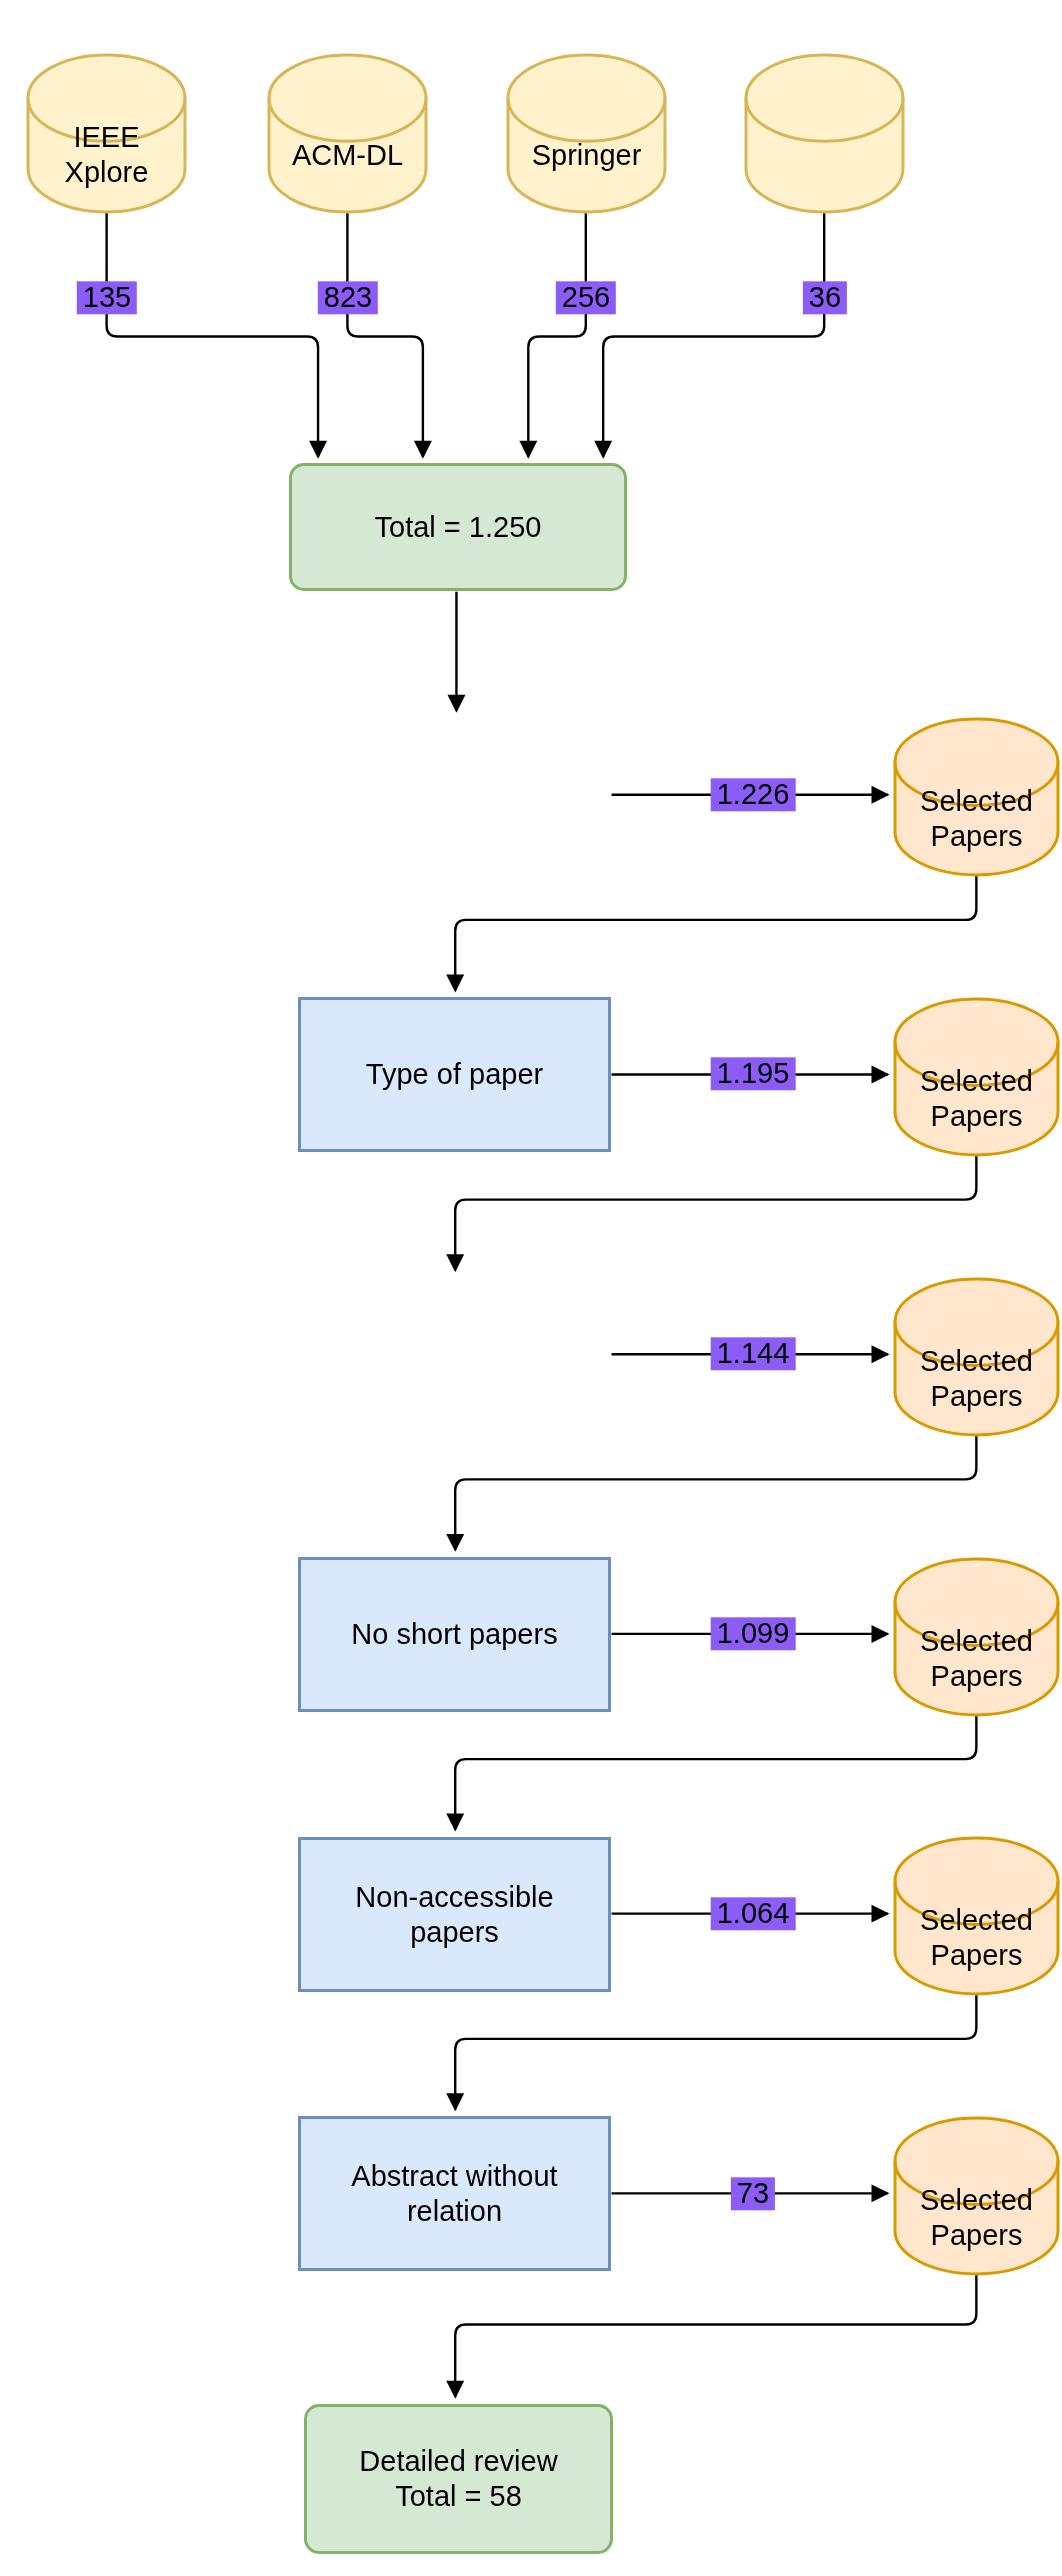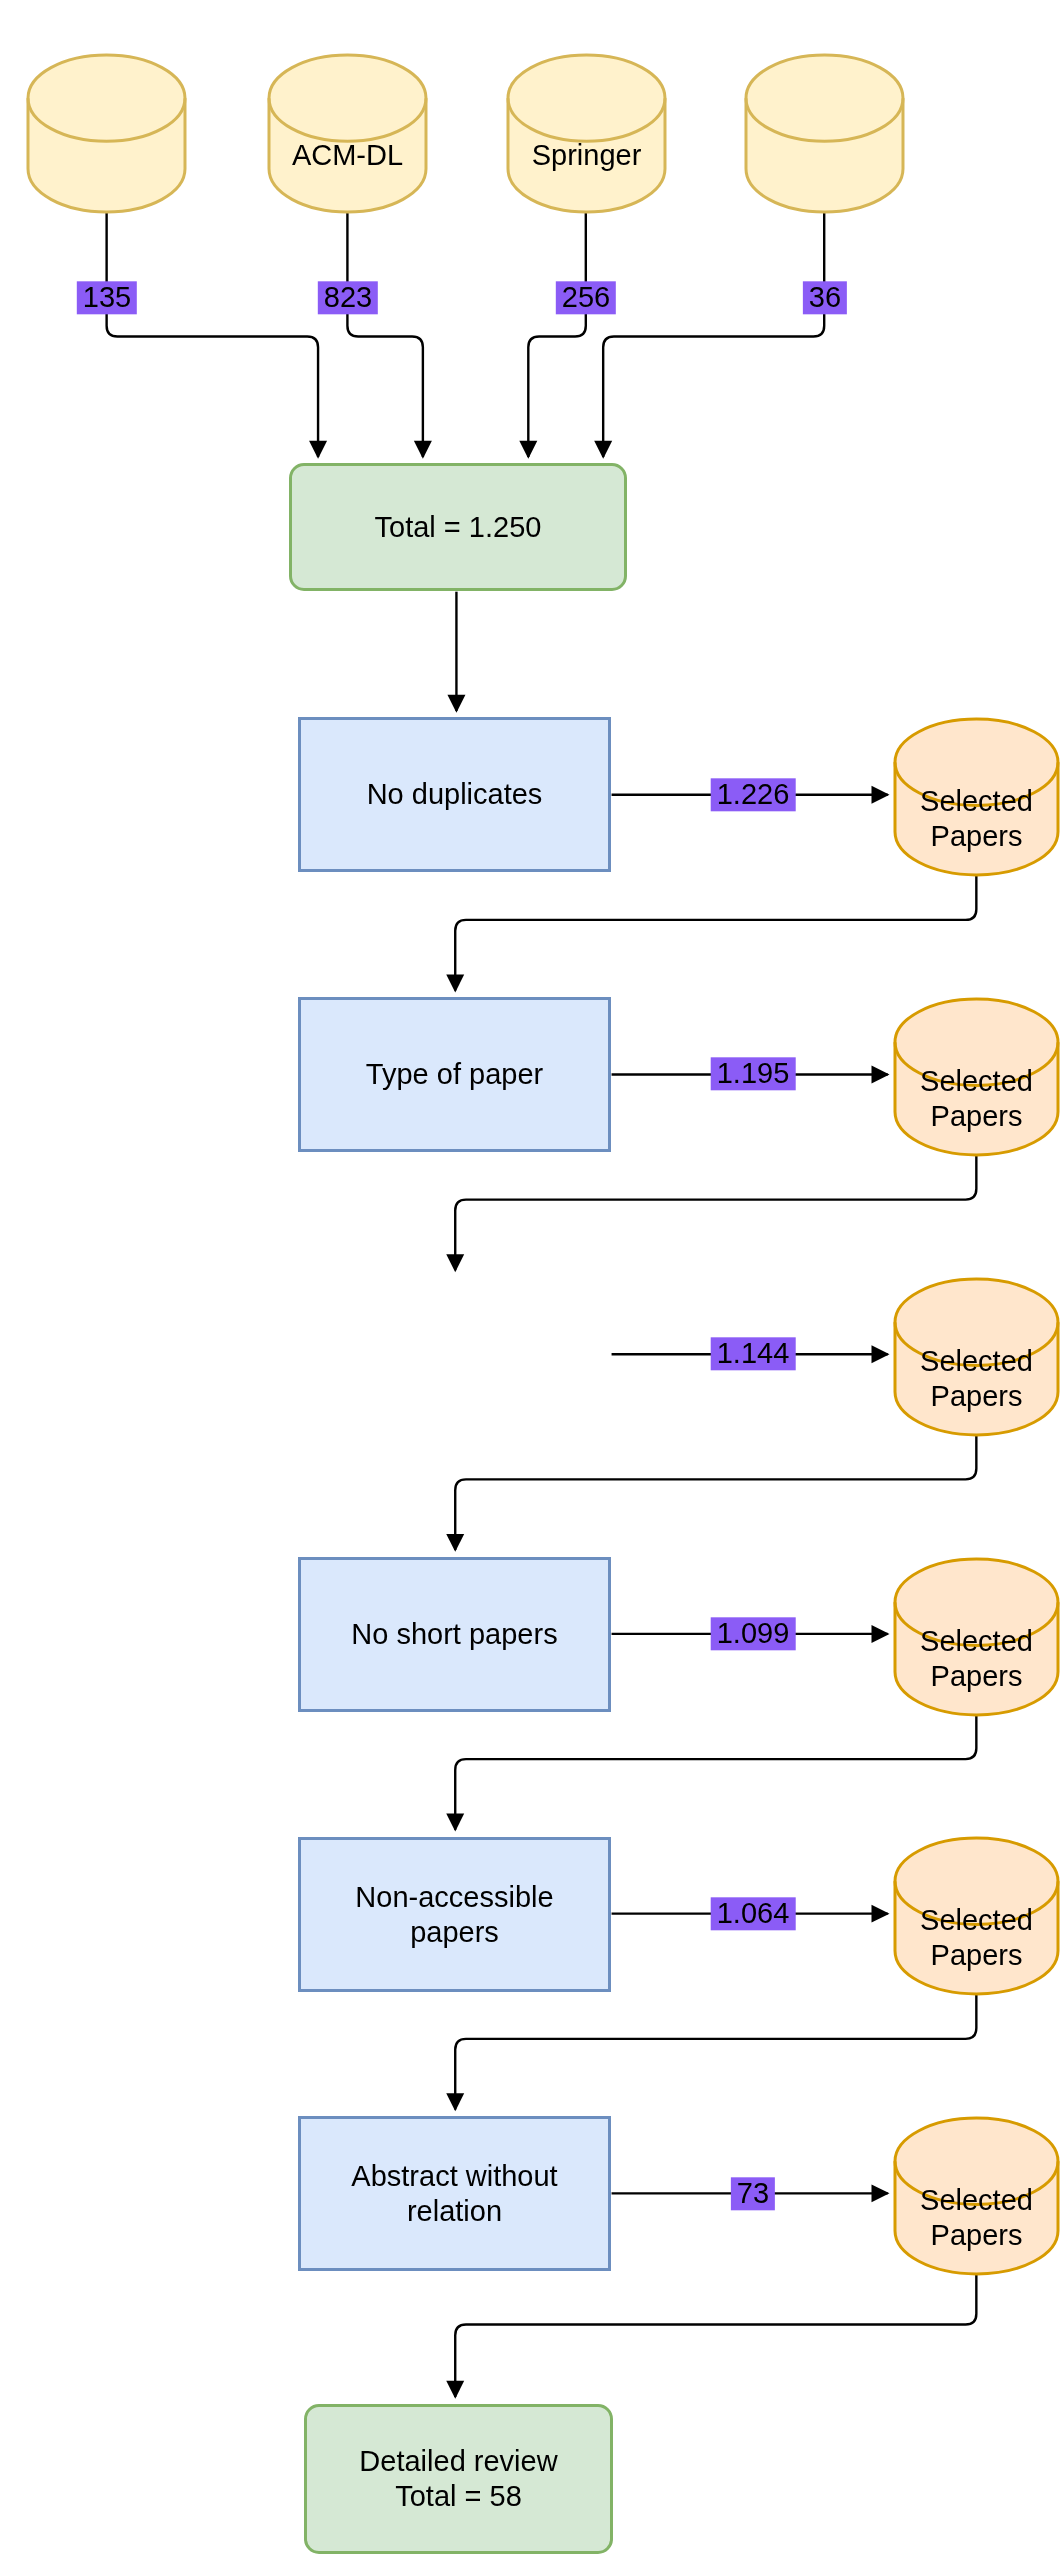--- a/index.html
+++ b/index.html
@@ -112,20 +112,22 @@
     <path class="edge-path" d="M 1630 2861 V 2918 Q 1630 2936 1612 2936 L 778 2936 Q 760 2936 760 2954 V 3054" marker-end="url(#arrow)"></path>
     <path class="edge-path" d="M 1630 3328 V 3385 Q 1630 3403 1612 3403 L 778 3403 Q 760 3403 760 3421 V 3521" marker-end="url(#arrow)"></path>
     <path class="edge-path" d="M 1630 3795 V 3862 Q 1630 3880 1612 3880 L 778 3880 Q 760 3880 760 3898 V 4001" marker-end="url(#arrow)"></path>
   </svg>
 
   <div class="node cyl-node" style="left:28px; top:55px; width:157px; height:157px;">
     <svg width="157" height="157" viewBox="0 0 262 262">
       <path class="cyl-body-source" d="M0,72 A131,72 0 0 1 262,72 L262,190 A131,72 0 0 1 0,190 Z"></path>
       <path class="cyl-lip-source" d="M0,72 A131,72 0 0 0 262,72"></path>
     </svg>
+    <div class="cyl-label" style="top:43px; height:114px;">IEEE
+Xplore</div>
   </div>
 
   <div class="node cyl-node" style="left:269px; top:55px; width:157px; height:157px;">
     <svg width="157" height="157" viewBox="0 0 262 262">
       <path class="cyl-body-source" d="M0,72 A131,72 0 0 1 262,72 L262,190 A131,72 0 0 1 0,190 Z"></path>
       <path class="cyl-lip-source" d="M0,72 A131,72 0 0 0 262,72"></path>
     </svg>
     <div class="cyl-label" style="top:43px; height:114px;">ACM-DL</div>
   </div>
 
@@ -146,23 +148,20 @@
 
   <span class="edge-label" style="left:107px; top:298px;">135</span>
   <span class="edge-label" style="left:348px; top:298px;">823</span>
   <span class="edge-label" style="left:586px; top:298px;">256</span>
   <span class="edge-label" style="left:825px; top:298px;">36</span>
 
   <div class="node total-box" style="left:289px; top:463px; width:338px; height:128px;">
     <span>Total = 1.250</span>
   </div>
 
-  <div class="node stage-box" style="top:717px;">
-    <span>No duplicates</span>
-  </div>
   <span class="edge-label" style="left:753px; top:795px;">1.226</span>
   <div class="node cyl-node" style="left:895px; top:719px; width:163px; height:156px;">
     <svg width="163" height="156" viewBox="0 0 272 260">
       <path class="cyl-body-store" d="M0,72 A136,72 0 0 1 272,72 L272,188 A136,72 0 0 1 0,188 Z"></path>
       <path class="cyl-lip-store" d="M0,72 A136,72 0 0 0 272,72"></path>
     </svg>
     <div class="cyl-label" style="top:43px; height:113px;">Selected
 Papers</div>
   </div>
 

